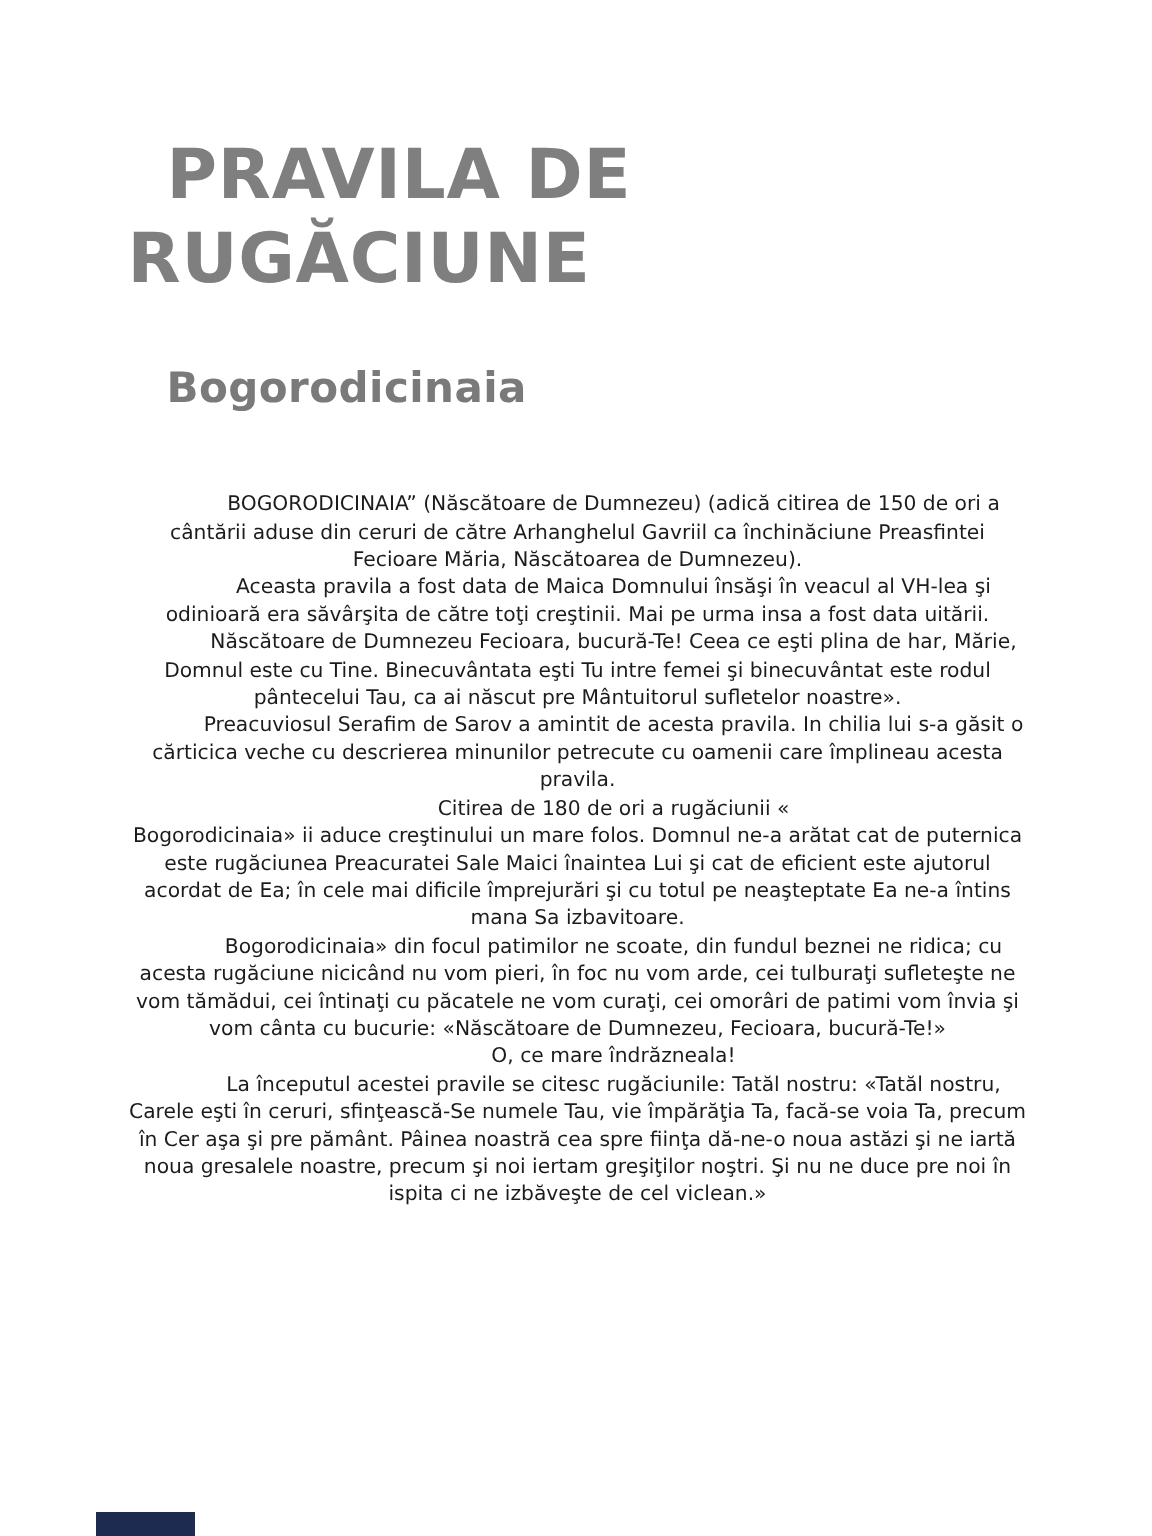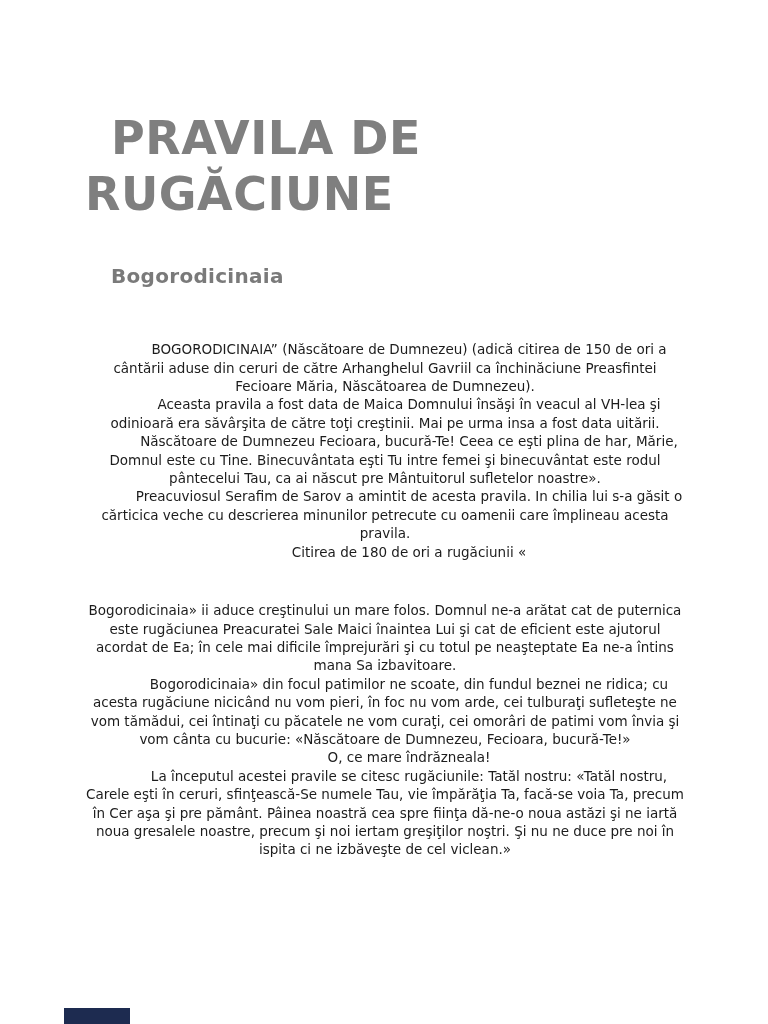--- a/index.html
+++ b/index.html
@@ -8,53 +8,53 @@
     background: #ffffff;
     font-family: "DejaVu Sans", "Liberation Sans", sans-serif;
     position: relative;
     overflow: hidden;
   }
   .page {
     position: absolute;
     top: 0; left: 0;
     width: 768px; height: 1024px;
     background: #ffffff;
-    padding: 110px 84px 0 85px;
+    padding: 88px 84px 0 85px;
   }
   .doc-title {
     width: 480px;
     font-size: 46px;
     font-weight: bold;
     color: #7f7f7f;
     line-height: 1.22;
     text-indent: 26px;
     letter-spacing: 0.5px;
   }
   .doc-subtitle {
     margin-top: 42px;
-    font-size: 20px;
+    font-size: 28px;
     font-weight: bold;
     color: #7a7a7a;
     text-indent: 26px;
     letter-spacing: 0.3px;
   }
   .doc-body {
     margin-top: 52px;
     width: 600px;
     font-size: 13.5px;
     line-height: 18.4px;
     color: #1c1c1c;
     text-align: center;
   }
   .doc-body p {
     text-indent: 48px;
     margin: 0;
   }
   
-  .doc-body p:nth-child(6) { text-indent: 0; margin-top: 40px; }
+  .doc-body p:nth-child(6) { text-indent: 0; }
   .footer-bar {
     position: absolute;
     left: 64px;
     bottom: 0;
     width: 66px;
     height: 16px;
     background: #1d2b50;
   }
 </style>
 </head>

